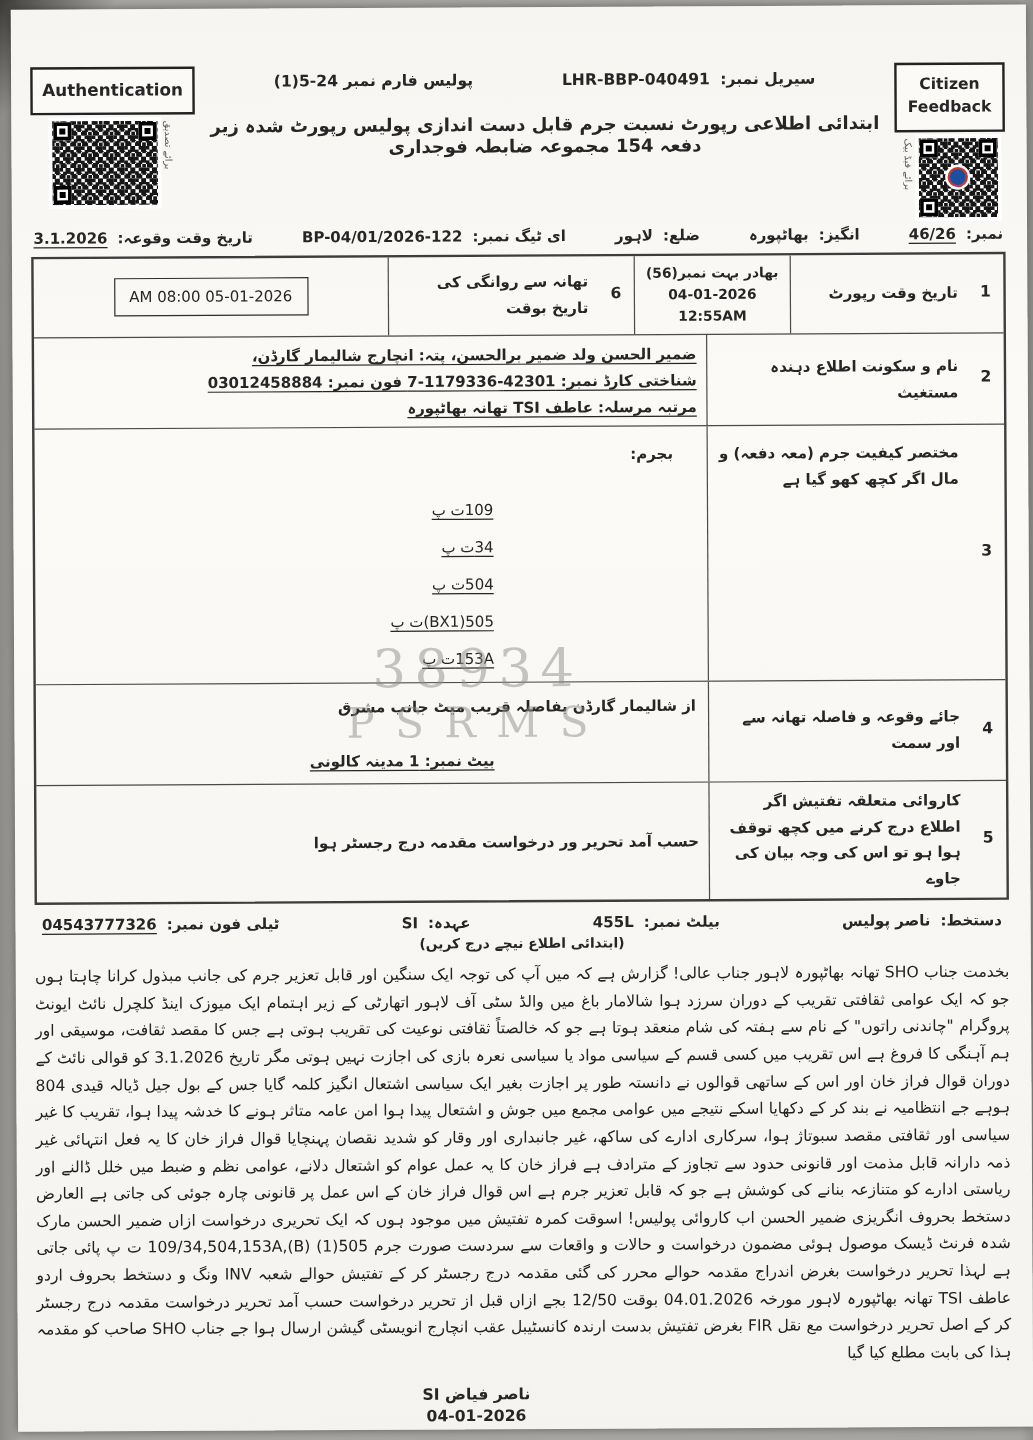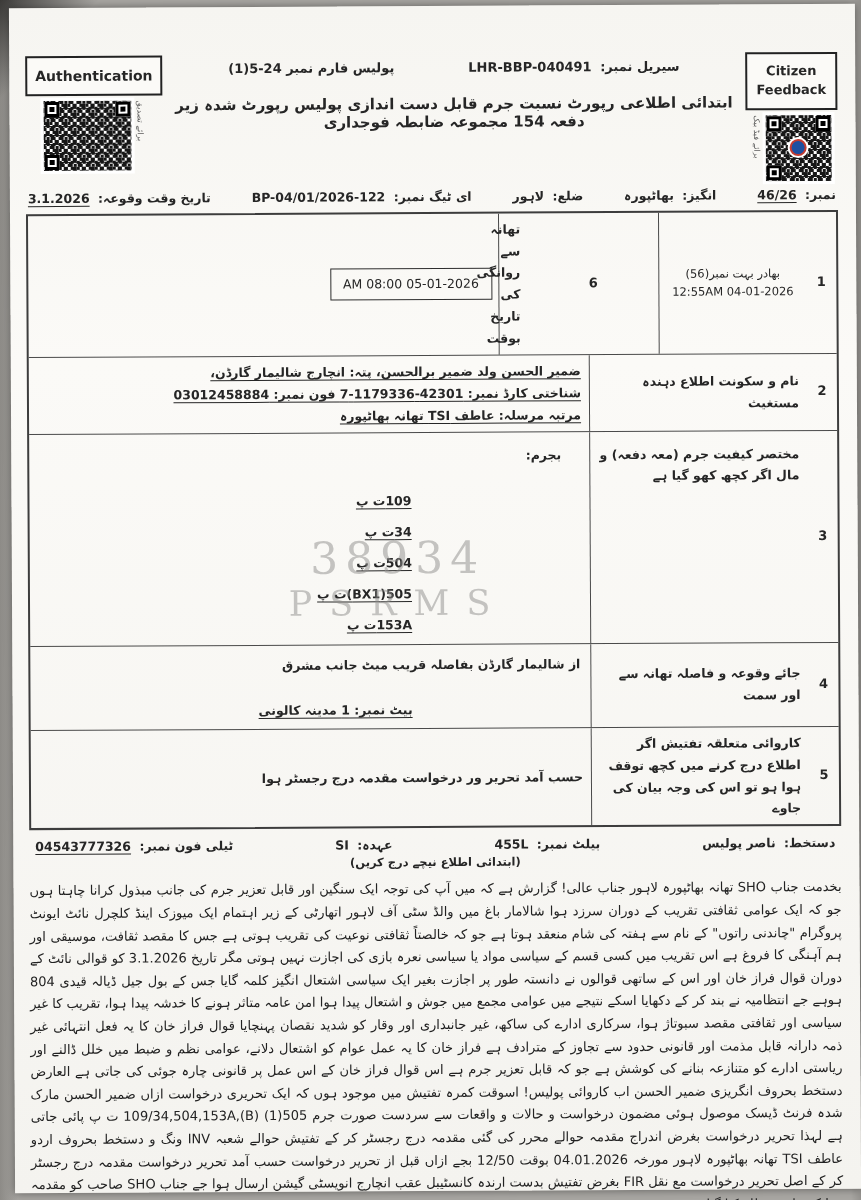--- a/index.html
+++ b/index.html
@@ -64,27 +64,27 @@
   .r1{ grid-template-columns:30px 148px 130px 30px 175px 1fr; min-height:52px; }
   .rstd{ grid-template-columns:30px 218px 1fr; }
   .r2{ min-height:74px; } .r3{ min-height:192px; } .r4{ min-height:84px; } .r5{ min-height:66px; }
   .cell{ padding:5px 8px; font-size:12.5px; line-height:1.75; }
   .cell-no{ font-weight:700; font-size:13px; display:flex; align-items:center; justify-content:center; }
   .cell-label{ font-weight:700; border-left:1.4px solid #4a4a4a; display:flex; align-items:center; }
   .r3 .cell-label{ align-items:flex-start; padding-top:12px; }
   .cell-value{ font-weight:700; }
   .preline{ white-space:pre-line; }
   .c-val1{ border-left:1.4px solid #4a4a4a; display:flex; flex-direction:column; justify-content:center;
-           text-align:center; font-size:11.5px; font-weight:400; line-height:1.6; }
+           text-align:center; font-size:11.5px; font-weight:700; line-height:1.6; }
   .c-lab2{ border-left:1.4px solid #4a4a4a; }
   .c-val2{ display:flex; align-items:center; justify-content:center; }
   .boxed{ border:1.6px solid #2e2e2e; padding:4px 12px; font-weight:400; font-size:12.5px; white-space:nowrap; }
   .crime-wrap{ padding:12px 28px 8px 10px; }
   .crime-list{ margin-top:24px; padding-right:150px; display:flex; flex-direction:column; gap:9px; }
-  .crime-item{ text-decoration:underline; text-underline-offset:3px; font-weight:700; width:fit-content; }
+  .crime-item{ text-decoration:underline; text-underline-offset:3px; font-weight:400; width:fit-content; }
   .r4 .cell-value{ display:flex; flex-direction:column; justify-content:space-between; padding:9px 10px 7px; }
   .beat{ margin-right:168px; text-decoration:underline; text-underline-offset:3px; width:fit-content; }
   .r5 .cell-value{ display:flex; align-items:center; }
 
   .watermark{ position:absolute; top:526px; left:255px; width:262px; text-align:center;
               color:#8f8e8c; opacity:.5; font-family:"DejaVu Serif", serif; pointer-events:none; z-index:3; }
   .wm1{ font-size:44px; letter-spacing:7px; }
   .wm2{ font-size:35px; letter-spacing:17px; margin-top:0; }
 
   
@@ -164,20 +164,21 @@
       <span class="pair">
         <span class="lab">تاریخ وقت وقوعہ:</span>
         <span class="val u">3.1.2026</span>
       </span>
     </div>
 
     <div class="fir-table">
 
       <div class="trow r1">
         <div class="cell cell-no">1</div>
+        <div class="cell cell-label">تاریخ وقت رپورٹ</div>
         <div class="cell c-val1 preline">بھادر بہت نمبر(56)
 04-01-2026 12:55AM</div>
         <div class="cell cell-no">6</div>
         <div class="cell cell-label c-lab2">تھانہ سے روانگی کی تاریخ بوقت</div>
         <div class="cell c-val2">
           <span class="boxed">05-01-2026 08:00 AM</span>
         </div>
       </div>
 
       <div class="trow rstd r2">

